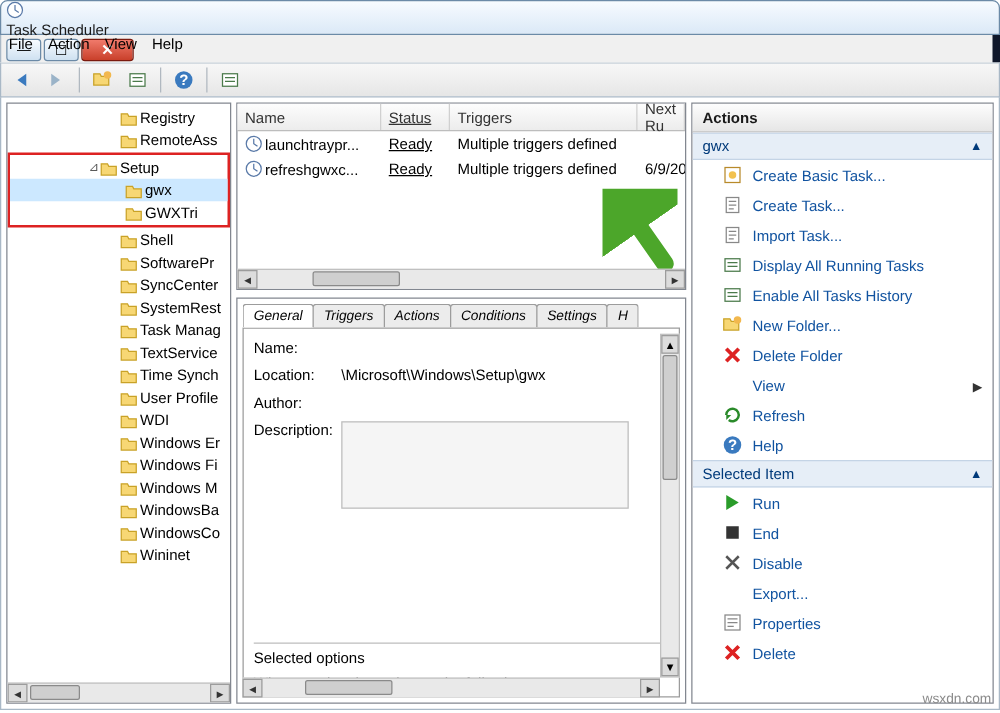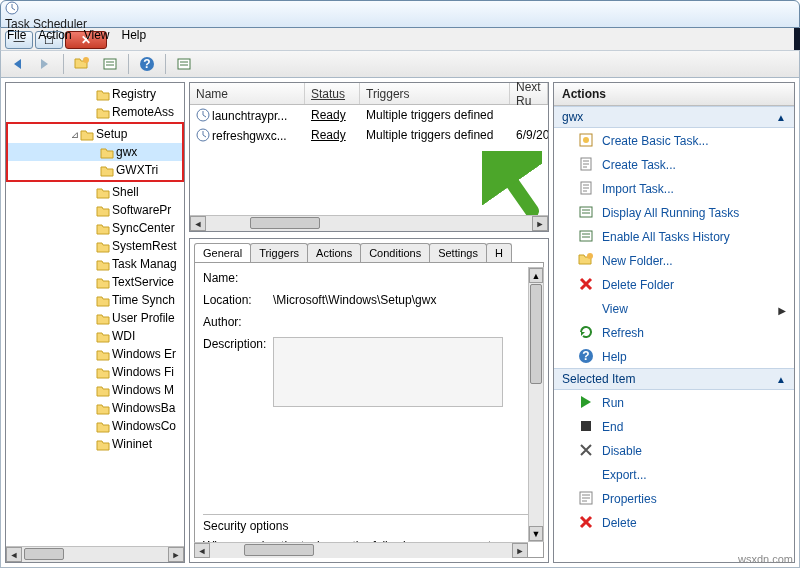--- a/index.html
+++ b/index.html
@@ -46,21 +46,21 @@
 .tlhead { display:flex; background:linear-gradient(#fdfdfd,#ececec); border-bottom:1px solid #bdbdbd; height:22px; align-items:center; }
 .tlhead .col { padding:0 6px; border-right:1px solid #d0d0d0; height:100%; display:flex; align-items:center; color:#333;}
 .tlrow { display:flex; height:20px; align-items:center; }
 .tlrow .col { padding:0 6px; white-space:nowrap; overflow:hidden; }
 .col-name { width:115px; } .col-status{ width:55px;text-decoration:underline;} .col-trig{width:150px;} .col-next{flex:1;}
 .clock-icon{width:14px;height:14px;display:inline-block;margin-right:2px;vertical-align:-2px;}
 
 
 .details { flex:1; display:flex; flex-direction:column; position:relative;}
 .tabs { display:flex; padding:4px 4px 0 4px; gap:0; }
-.tab { border:1px solid #9c9c9c; border-bottom:none; padding:3px 8px; background:#ececec; border-radius:3px 3px 0 0; margin-right:-1px; font-size:11px;}
+.tab { border:1px solid #9c9c9c; border-bottom:none; padding:3px 8px; background:#ececec; border-radius:3px 3px 0 0; margin-right:-1px; font-size:11px;font-style:italic;}
 .tab.active { background:#fff; position:relative; z-index:2;}
 .tabbody { border:1px solid #9c9c9c; margin:0 4px 4px 4px; padding:8px 8px 4px 8px; background:#fff; flex:1; display:flex; flex-direction:column; gap:8px; overflow:hidden;}
 .field { display:flex; align-items:flex-start; }
 .field .flabel { width:70px; color:#000; }
 .field .fval { flex:1; }
 .descbox { border:1px solid #bdbdbd; background:#f5f5f5; width:230px; height:70px; }
 .secopt { border-top:1px solid #bdbdbd; padding-top:4px; margin-top:auto;}
 .vscroll-details { position:absolute; right:4px; top:28px; bottom:20px; width:16px; background:#e9e9e9; border:1px solid #c0c0c0;}
 .vscroll-details .btn{position:absolute;left:0;width:14px;height:15px;background:#dcdcdc;border:1px solid #9c9c9c;display:flex;align-items:center;justify-content:center;font-size:9px;}
 .vscroll-details .thumb{position:absolute;left:1px;width:12px;background:#cfcfcf;border:1px solid #8a8a8a;border-radius:2px;}
@@ -455,21 +455,21 @@
           </div>
         <div class="field">
             <div class="flabel">Author:</div>
             <div class="fval"></div>
           </div>
         <div class="field">
             <div class="flabel">Description:</div>
             <div class="descbox"></div>
           </div>
         <div class="secopt">
-          <div style="margin-bottom:6px">Security options</div>
+          <div style="margin-bottom:6px">Selected options</div>
           <div>When running the task, use the following user account:</div>
         </div>
       </div>
       <div class="vscroll-details">
         <div class="btn" style="top:0">▲</div>
         <div class="thumb" style="top:16px;height:100px"></div>
         <div class="btn" style="bottom:0">▼</div>
       </div>
       <div class="hscroll" style="position:absolute;bottom:4px;left:4px;right:20px">
         <div class="btn" style="left:0">◄</div>

